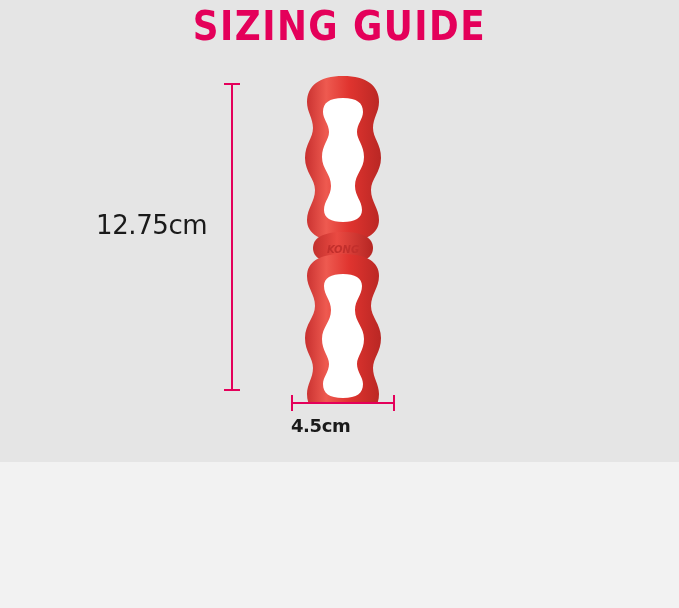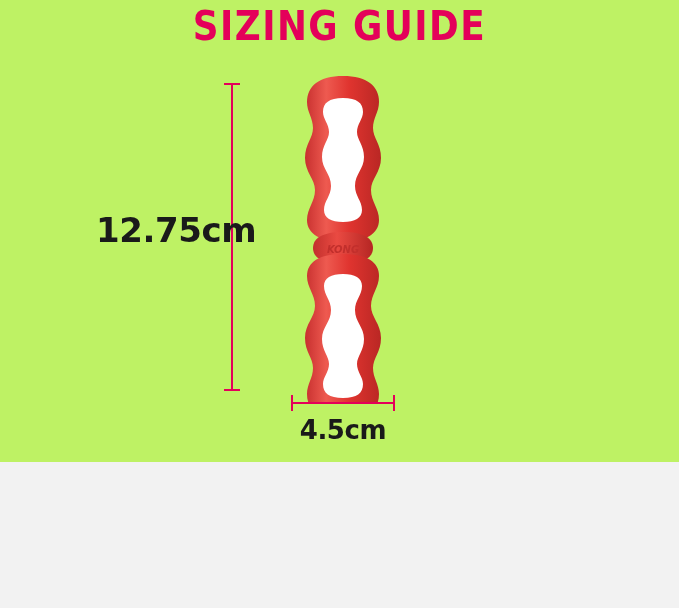--- a/index.html
+++ b/index.html
@@ -10,21 +10,21 @@
     width: 679px;
     height: 608px;
     background: #ffffff;
     font-family: "Liberation Sans", sans-serif;
     overflow: hidden;
   }
   .page {
     position: relative;
     width: 679px;
     height: 608px;
-    background: #bef264;
+    background: #e5e5e5;
   }
 
   
   .title {
     position: absolute;
     left: 0;
     top: 2px;
     width: 679px;
     text-align: center;
     font-family: "DejaVu Sans", sans-serif;
@@ -66,22 +66,22 @@
     background: #e4005a;
   }
   .v-measure::before { top: 0; }
   .v-measure::after  { bottom: 0; }
 
   .v-label {
     position: absolute;
     left: 96px;
     top: 150px;
     font-family: "DejaVu Sans", sans-serif;
-    font-weight: 700;
-    font-size: 34px;
+    font-weight: 400;
+    font-size: 26px;
     color: #1a1a1a;
     letter-spacing: -0.4px;
     white-space: nowrap;
   }
 
   
   .h-measure {
     position: absolute;
     left: 291px;
     top: 342px;
@@ -99,24 +99,24 @@
     background: #e4005a;
   }
   .h-measure::before { left: 0; }
   .h-measure::after  { right: 0; }
 
   .h-label {
     position: absolute;
     left: 291px;
     top: 355px;
     width: 104px;
-    text-align: center;
+    text-align: left;
     font-family: "DejaVu Sans", sans-serif;
     font-weight: 800;
-    font-size: 26px;
+    font-size: 18px;
     color: #1a1a1a;
     letter-spacing: -0.4px;
     white-space: nowrap;
   }
 
   
   .product {
     position: absolute;
     left: 275px;
     top: 12px;

